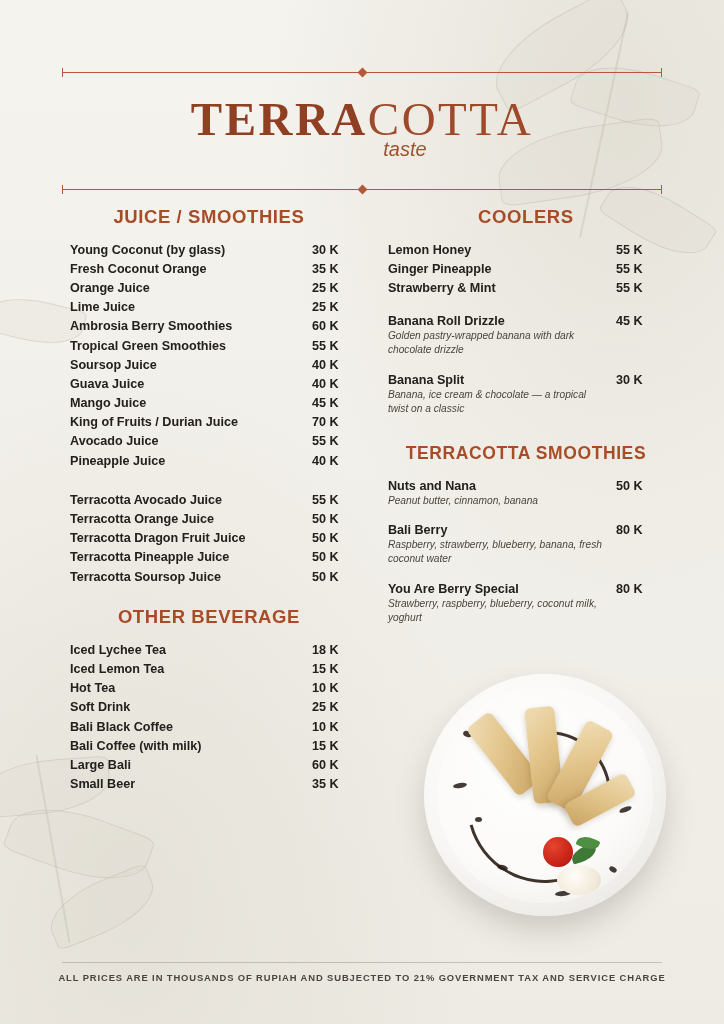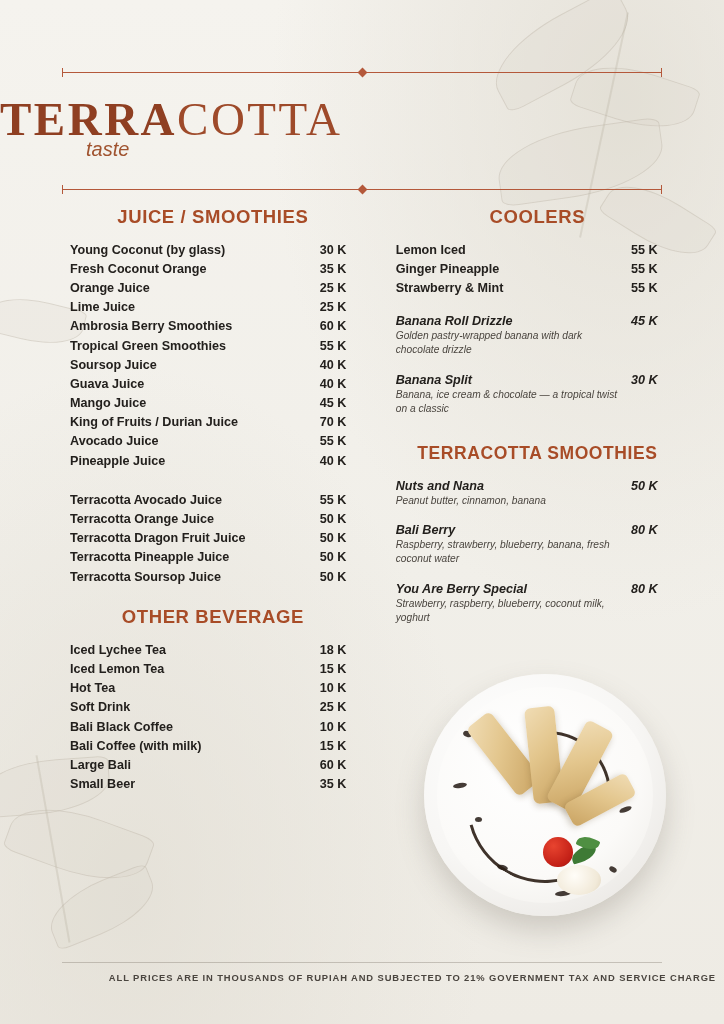--- a/index.html
+++ b/index.html
@@ -72,21 +72,21 @@
     background: #b4583a;
   }
   .rule .tickl { left: 0; }
   .rule .tickr { right: 0; }
 
   .brand {
     position: absolute;
     top: 92px;
     left: 0;
     right: 0;
-    text-align: left;
+    text-align: center;
   }
   .brand-title {
     font-family: "Liberation Serif", serif;
     font-size: 47px;
     letter-spacing: 2.5px;
     color: #9e4a2a;
     font-weight: 400;
   }
   .brand-title .bold {
     font-weight: 700;
@@ -99,21 +99,21 @@
     color: #a0532f;
     margin-top: -8px;
     margin-left: 86px;
   }
 
   
   .columns {
     position: absolute;
     top: 206px;
     left: 58px;
-    right: 45px;
+    right: 60px;
     display: flex;
     gap: 28px;
   }
   .col-left { width: 328px; }
   .col-right { width: 300px; }
 
   .section-title {
     text-align: center;
     color: #a84c27;
     font-weight: 700;
@@ -135,21 +135,21 @@
   .item .name { flex: 1; padding-left: 12px; }
   .item .price {
     width: 48px;
     text-align: left;
     font-weight: 700;
     color: #23201d;
   }
   .col-right .item .name { padding-left: 0; }
 
   .item-block { margin-bottom: 13px; }
-  .item-block .item { padding-bottom: 1px; font-style: italic; }
+  .item-block .item { padding-bottom: 1px; }
   .desc {
     font-size: 10.2px;
     font-style: italic;
     font-weight: 400;
     color: #4a453f;
     line-height: 1.38;
     padding-right: 60px;
   }
 
   .gap-sm { height: 14px; }
@@ -231,23 +231,23 @@
   .footer-rule {
     position: absolute;
     left: 62px;
     right: 62px;
     top: 962px;
     height: 1px;
     background: rgba(120,112,100,0.35);
   }
   .footer {
     position: absolute;
-    left: 0; right: 8px;
+    left: 0; right: 0;
     top: 972px;
-    text-align: right;
+    text-align: center;
     font-size: 9.4px;
     letter-spacing: 0.9px;
     color: #4a453f;
     font-weight: 700;
   }
 </style>
 </head>
 <body>
 
 <div class="page">
@@ -398,21 +398,21 @@
             <span class="price">35 K</span>
           </li>
       </ul>
     </div>
 
     <div class="col-right">
 
       <h2 class="section-title">COOLERS</h2>
       <ul class="items">
         <li class="item">
-            <span class="name">Lemon Iced</span>
+            <span class="name">Lemon Honey</span>
             <span class="price">55 K</span>
           </li>
         <li class="item">
             <span class="name">Ginger Pineapple</span>
             <span class="price">55 K</span>
           </li>
         <li class="item">
             <span class="name">Strawberry &amp; Mint</span>
             <span class="price">55 K</span>
           </li>

